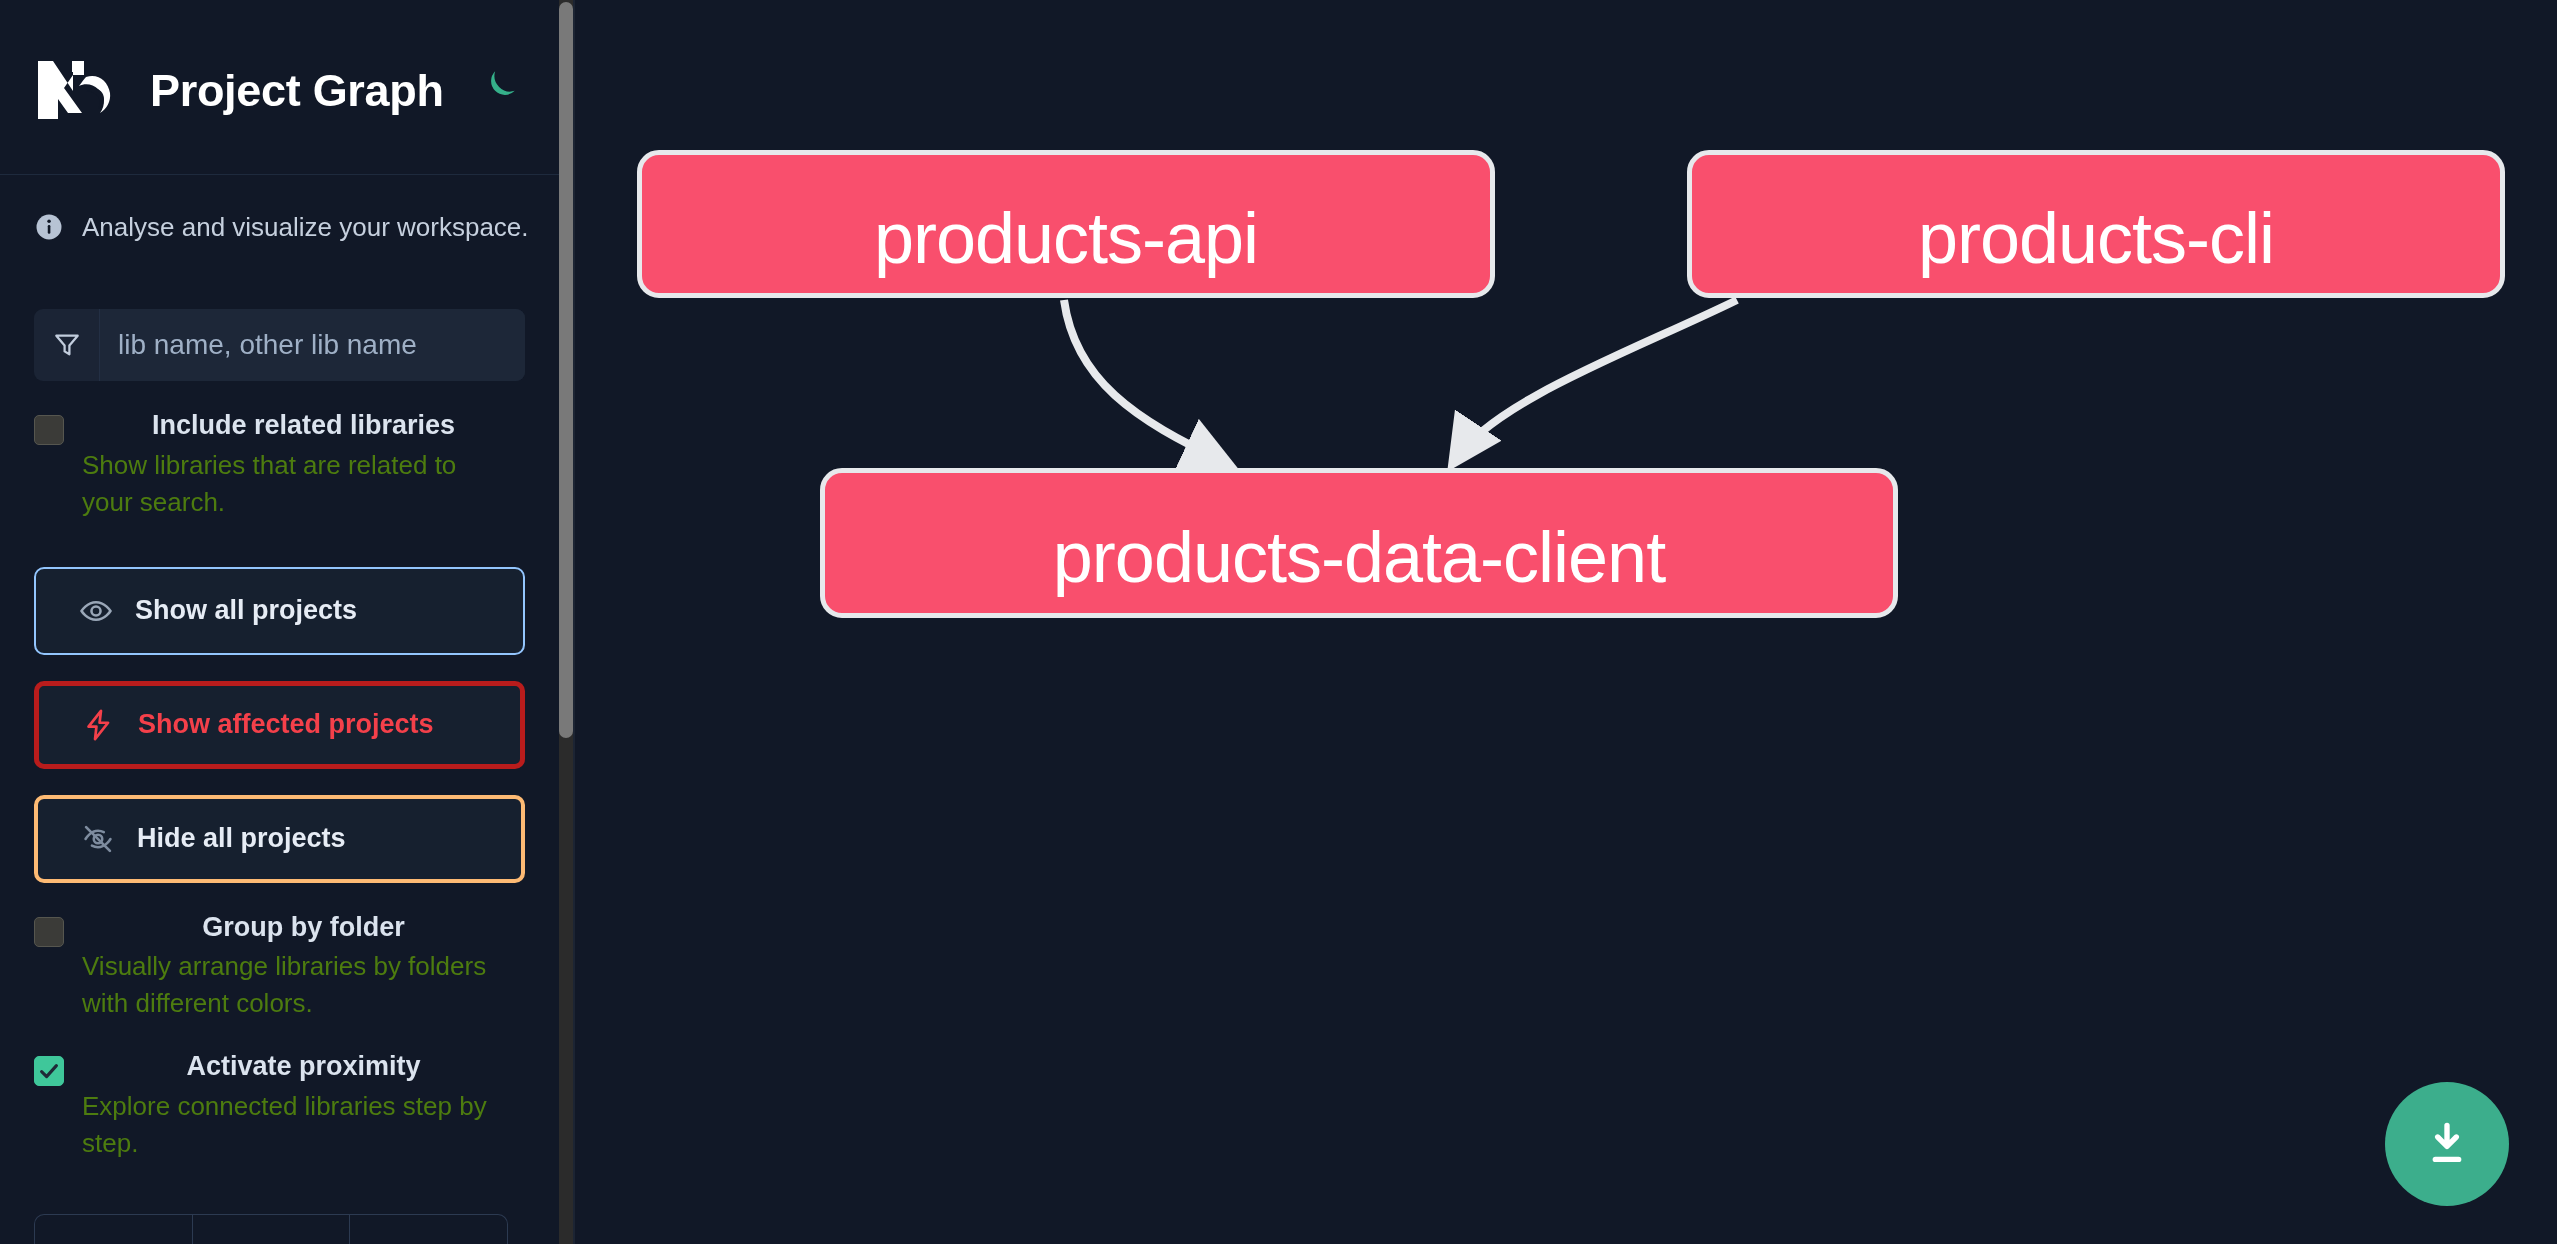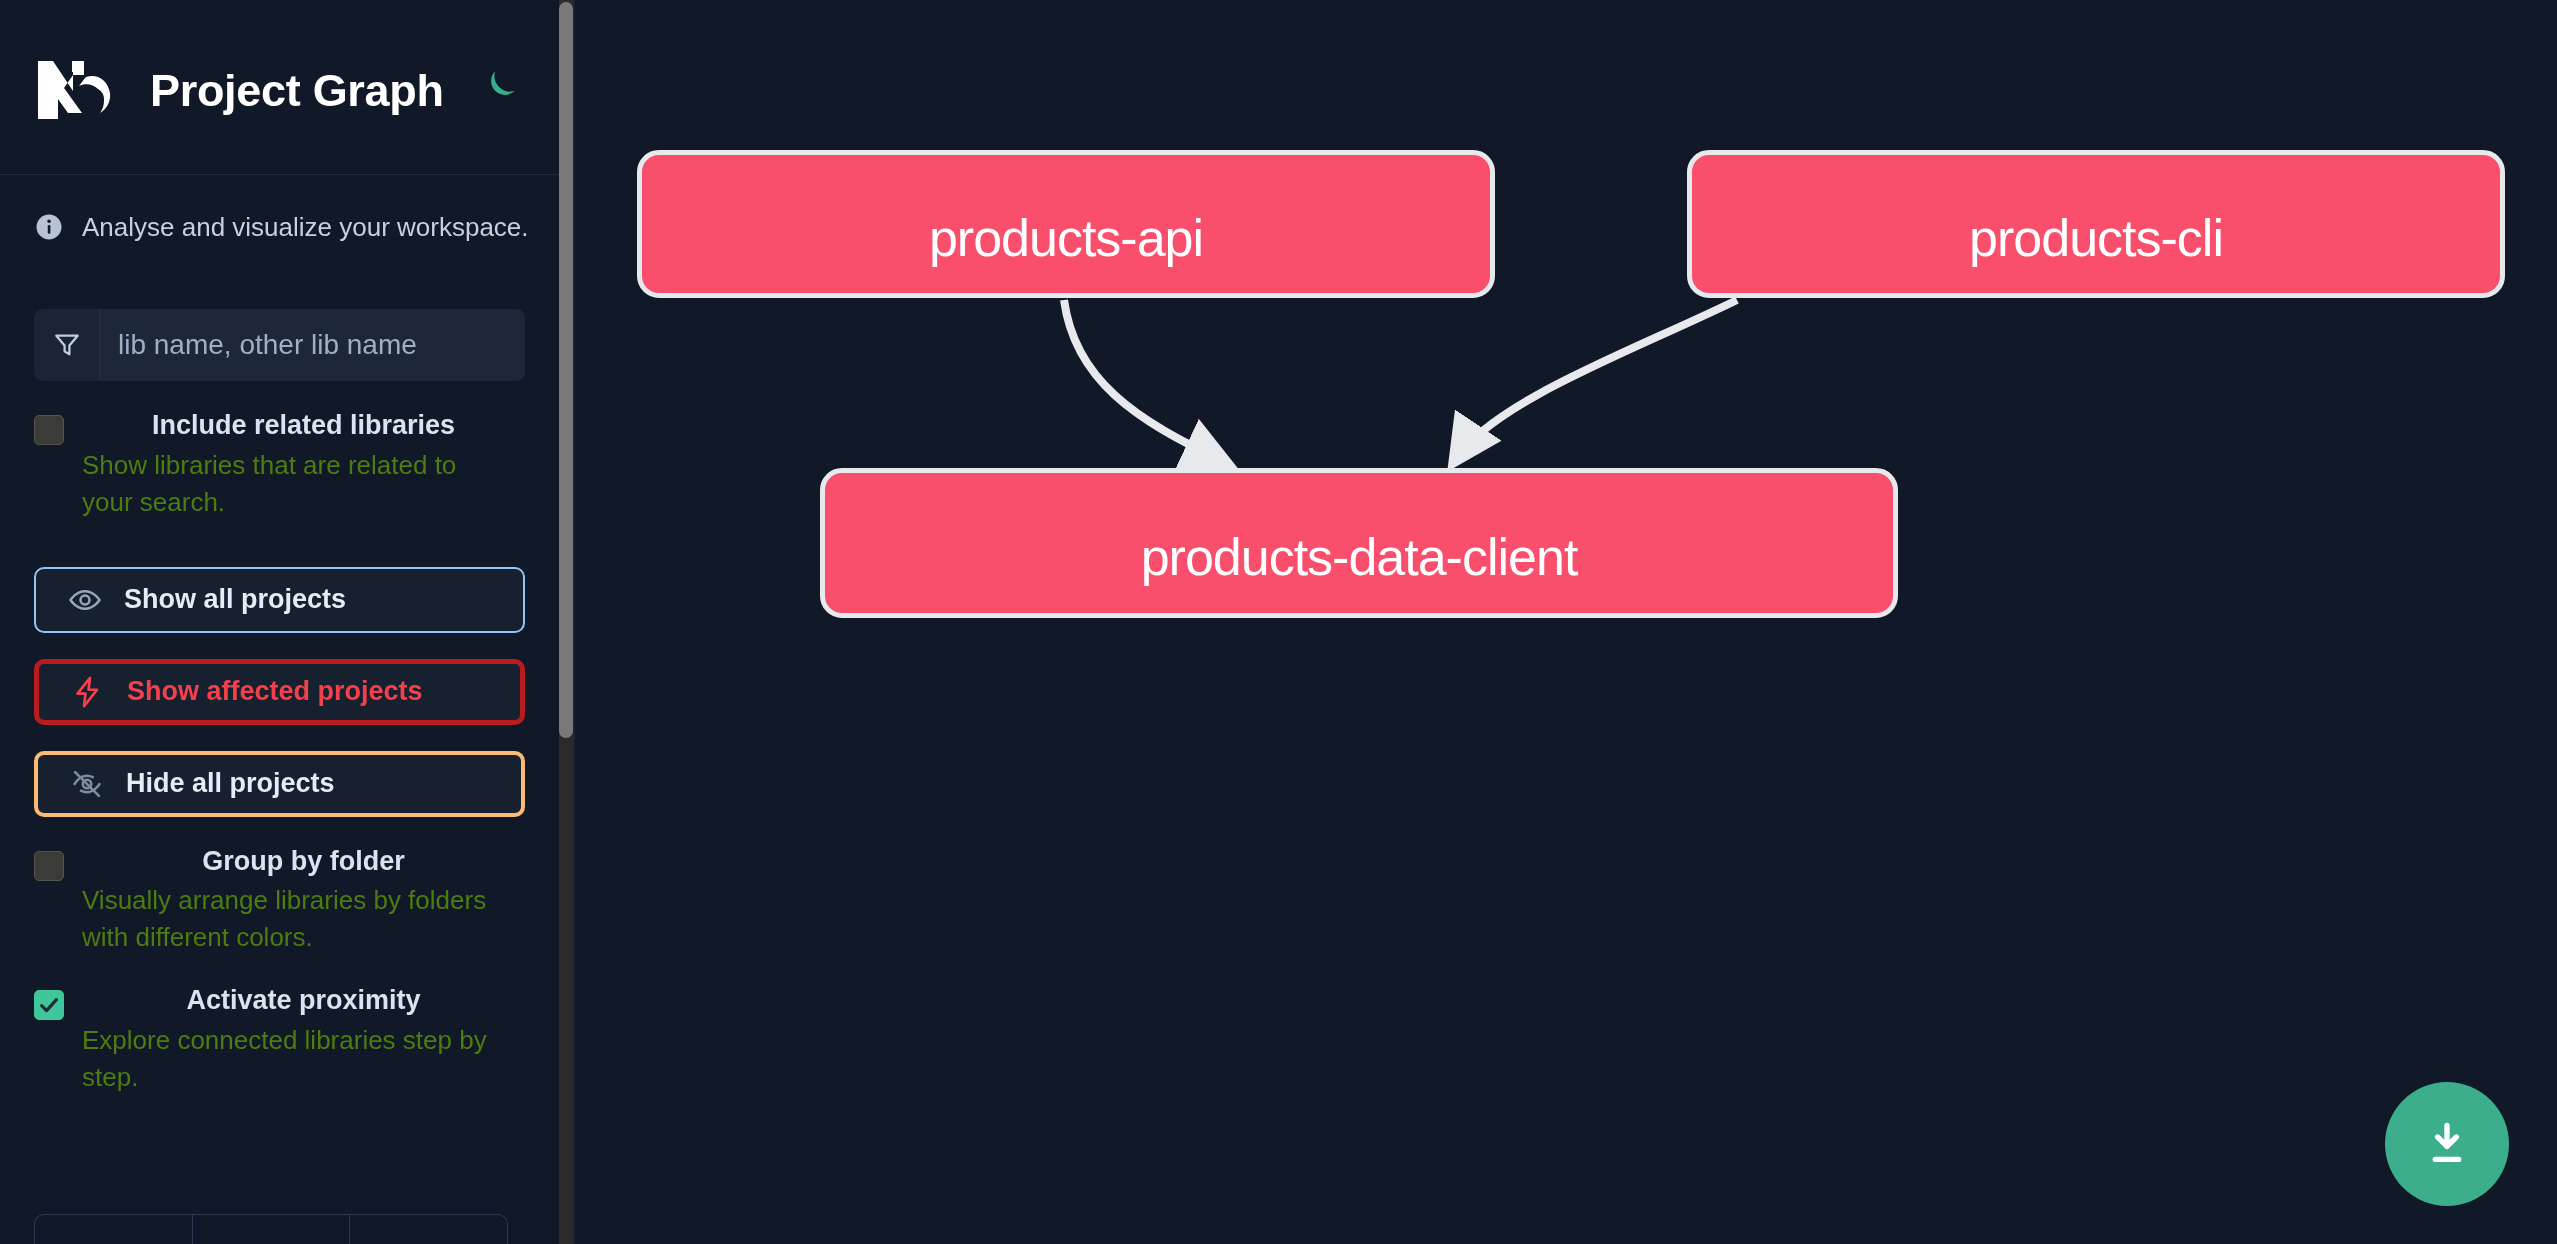--- a/index.html
+++ b/index.html
@@ -133,26 +133,26 @@
     color: #4d7c0f;
     font-size: 26px;
     line-height: 1.42;
     margin-top: 4px;
     max-width: 430px;
   }
 
   
   .btn-stack { padding: 0 34px; margin-top: 46px; }
   .gbtn {
-    height: 66px;
+    height: 88px;
     border-radius: 10px;
     display: flex;
     align-items: center;
     gap: 22px;
-    padding: 0 32px;
+    padding: 0 43px;
     margin-bottom: 26px;
     cursor: pointer;
     background: #16202f;
     font-size: 27px;
     font-weight: 700;
   }
   .gbtn .lbl { white-space: nowrap; }
   .gbtn.show-all     { border: 2px solid #93c5fd; }
   .gbtn.show-all .lbl{ color: #e6ecf5; }
   .gbtn.affected     { border: 5px solid #b91c1c; }
@@ -216,21 +216,21 @@
     background: #f94f6d;
     border: 5px solid #e7e9ec;
     border-radius: 22px;
     display: flex;
     align-items: center;
     justify-content: center;
     cursor: pointer;
   }
   .node-label {
     color: #ffffff;
-    font-size: 52px;
+    font-size: 72px;
     font-weight: 400;
     white-space: nowrap;
     letter-spacing: -1px;
     margin-top: 28px;
   }
 
   
   .fab {
     position: absolute;
     right: 48px;

